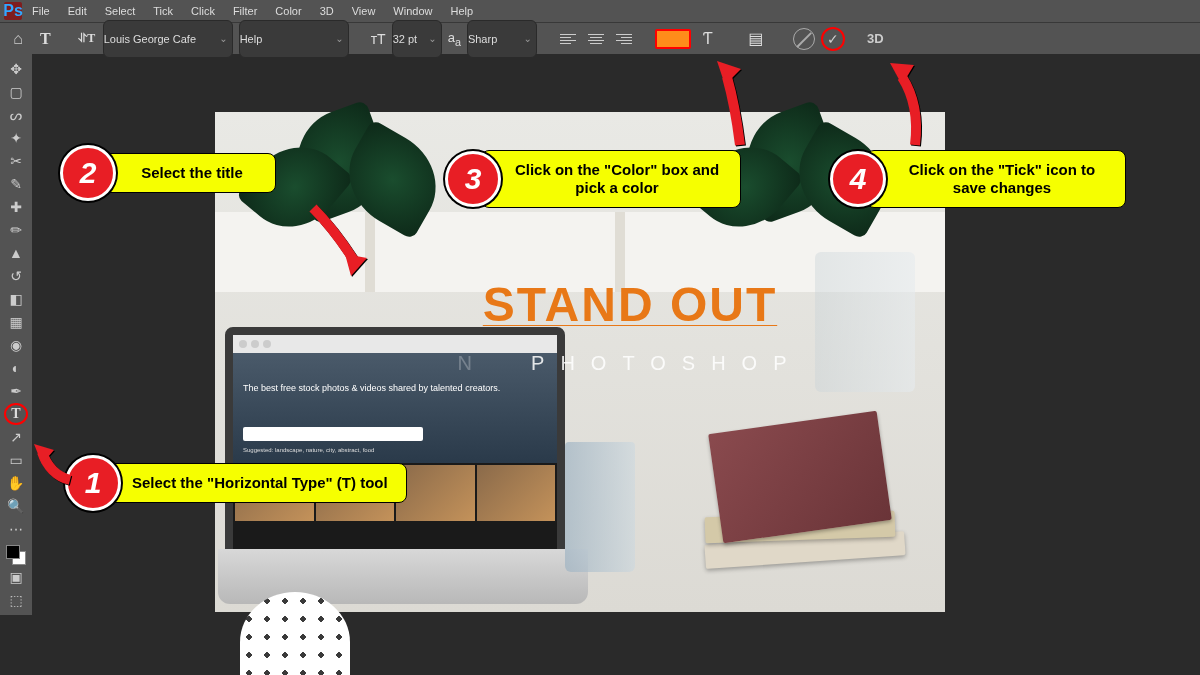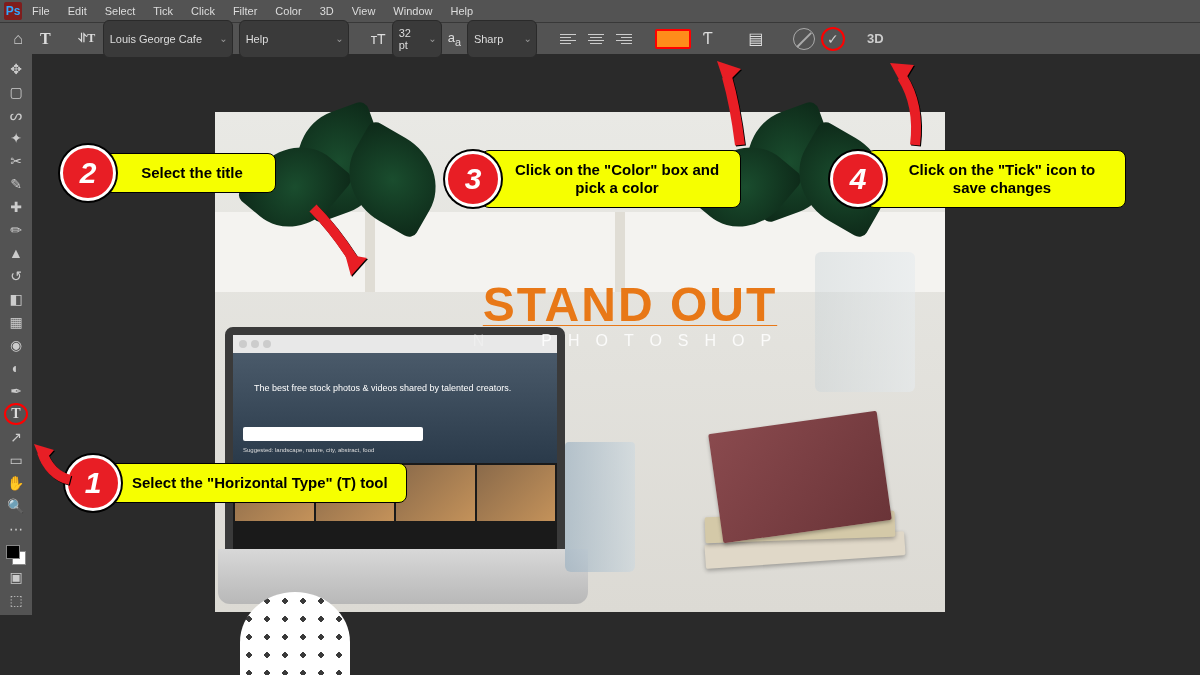--- a/index.html
+++ b/index.html
@@ -1,24 +1,24 @@
 <!DOCTYPE html>
 <html><head>
 <meta charset="utf-8">
 <style>
 *{margin:0;padding:0;box-sizing:border-box;font-family:Arial,sans-serif}
 body{width:1200px;height:675px;background:#2a2a2a;overflow:hidden;position:relative}
 .menubar{height:22px;background:#535353;display:flex;align-items:center;padding-left:4px;gap:2px}
-.ps-icon{width:18px;height:18px;background:#7f1d1d;color:#31a8ff;font-size:12px;font-weight:bold;display:flex;align-items:center;justify-content:center;border-radius:2px}
+.ps-icon{width:18px;height:18px;background:#7f1d1d;color:#31a8ff;font-size:16px;font-weight:bold;display:flex;align-items:center;justify-content:center;border-radius:2px}
 .menu-item{color:#ddd;font-size:11px;padding:2px 8px;cursor:pointer}
 .optionsbar{height:32px;background:#535353;border-top:1px solid #383838;display:flex;align-items:center;padding:0 8px;gap:6px}
 .home-icon{width:20px;height:20px;display:flex;align-items:center;justify-content:center;color:#ccc}
 .opt-t{color:#ddd;font:bold 16px Georgia;padding:0 6px}
 .opt-orient{width:20px;height:20px;display:flex;align-items:center;justify-content:center;color:#ddd;font:bold 12px Georgia}
-.dropdown{background:#3a3a3a;color:#ddd;border:1px solid #2a2a2a;height:38px;font-size:11px;padding:0 18px 0 6px;display:flex;align-items:center;position:relative;border-radius:6px}
+.dropdown{background:#3a3a3a;color:#ddd;border:1px solid #2a2a2a;height:38px;font-size:11px;padding:0 18px 0 0;display:flex;align-items:center;position:relative;border-radius:6px}
 .dropdown::after{content:"⌄";position:absolute;right:4px;color:#999;font-size:10px}
 .dd-font{width:130px}
 .dd-weight{width:110px}
 .opt-size-icon{color:#ddd;font-size:14px}
 .dd-size{width:50px}
 .opt-aa{color:#ddd;font-size:13px}
 .dd-aa{width:70px}
 .align-btn{width:22px;height:20px;display:flex;flex-direction:column;justify-content:center;gap:2px;padding:0 3px}
 .align-btn span{height:1px;background:#ccc}
 .color-box{width:36px;height:20px;background:#ff8c1a;border:2px solid #ff0000;border-radius:2px}
@@ -43,37 +43,37 @@
 .plant.r{right:60px}
 .leaf{position:absolute;background:radial-gradient(ellipse,#1a4d2e,#0d2818);border-radius:60% 10% 60% 10%}
 .plant .leaf:nth-child(1){width:90px;height:100px;top:0;left:40px;transform:rotate(-20deg)}
 .plant .leaf:nth-child(2){width:80px;height:90px;top:30px;left:0;transform:rotate(40deg)}
 .plant .leaf:nth-child(3){width:85px;height:95px;top:20px;right:0;transform:rotate(-60deg)}
 .laptop{position:absolute;left:10px;top:215px;width:340px;height:230px;background:#2a2a2a;border-radius:8px 8px 0 0;border:8px solid #3a3a3a}
 .laptop-screen{width:100%;height:100%;background:#1a1a1a}
 .browser-bar{height:18px;background:#e8e8e8;display:flex;align-items:center;padding:0 6px;gap:4px}
 .browser-bar span{width:8px;height:8px;border-radius:50%;background:#ccc}
 .site-hero{height:110px;background:linear-gradient(180deg,#4a5a6a,#2a3a4a);position:relative}
-.site-text{color:#fff;font-size:9px;padding:30px 21px}
+.site-text{color:#fff;font-size:9px;padding:30px 10px}
 .site-search{background:#fff;height:14px;width:180px;margin:4px 10px;border-radius:2px}
 .site-tags{color:#ddd;font-size:6px;padding:2px 10px}
 .site-thumbs{height:60px;display:flex;gap:2px;padding:2px}
 .site-thumbs div{flex:1;background:linear-gradient(135deg,#8a6a4a,#c4925a)}
 .laptop-kb{position:absolute;left:-15px;bottom:-55px;width:370px;height:55px;background:linear-gradient(180deg,#d8d8d8,#b8b8b8);border-radius:0 0 12px 12px}
 .hand{position:absolute;left:25px;bottom:-80px;width:110px;height:100px;background:radial-gradient(#3a3a3a 20%,#fff 22%);background-size:18px 18px;border-radius:50% 50% 0 0}
 .glass-r{position:absolute;right:30px;top:140px;width:100px;height:140px;background:linear-gradient(90deg,rgba(200,210,215,.4),rgba(230,235,238,.6));border-radius:6px}
 .glass-c{position:absolute;left:350px;bottom:40px;width:70px;height:130px;background:linear-gradient(90deg,rgba(160,180,195,.7),rgba(200,215,225,.5));border-radius:4px 4px 6px 6px}
 .books{position:absolute;right:30px;bottom:50px;width:240px;height:130px}
 .book{position:absolute;border-radius:2px;box-shadow:0 2px 4px rgba(0,0,0,.3)}
 .book.b1{width:200px;height:24px;bottom:0;right:10px;background:#e0d8c8;transform:rotate(-4deg)}
 .book.b2{width:190px;height:26px;bottom:22px;right:20px;background:#d4c9a8;transform:rotate(-2deg)}
 .book.b3{width:170px;height:110px;bottom:30px;right:30px;background:linear-gradient(135deg,#8a4a4e,#6a3438);transform:rotate(-8deg)}
 .title-text{position:absolute;top:168px;left:140px;right:40px;text-align:center}
 .title-line{color:#e87817;font-weight:bold;font-size:48px;letter-spacing:2px;line-height:1.05;text-decoration:underline;text-decoration-thickness:1px;text-underline-offset:4px}
-.subtitle{color:rgba(255,255,255,.85);font-size:16px;letter-spacing:16px;margin-top:2px}
+.subtitle{color:rgba(255,255,255,.85);font-size:20px;letter-spacing:16px;margin-top:22px}
 .callout{position:absolute;display:flex;align-items:center}
 .badge{width:56px;height:56px;border-radius:50%;background:#e81e25;border:3px solid #fff;box-shadow:0 0 0 2px #000;color:#fff;font-size:30px;font-weight:bold;display:flex;align-items:center;justify-content:center;font-style:italic;z-index:2}
 .label{background:#f6ff00;color:#000;font-size:15px;font-weight:bold;padding:10px 18px 10px 30px;border-radius:8px;margin-left:-20px;border:1px solid #000;text-align:center;line-height:1.2}
 .arrow{position:absolute;z-index:3}
 .arrow svg{filter:drop-shadow(1px 1px 0 #000)}
 </style>
 </head>
 <body>
 
 <div class="menubar">

